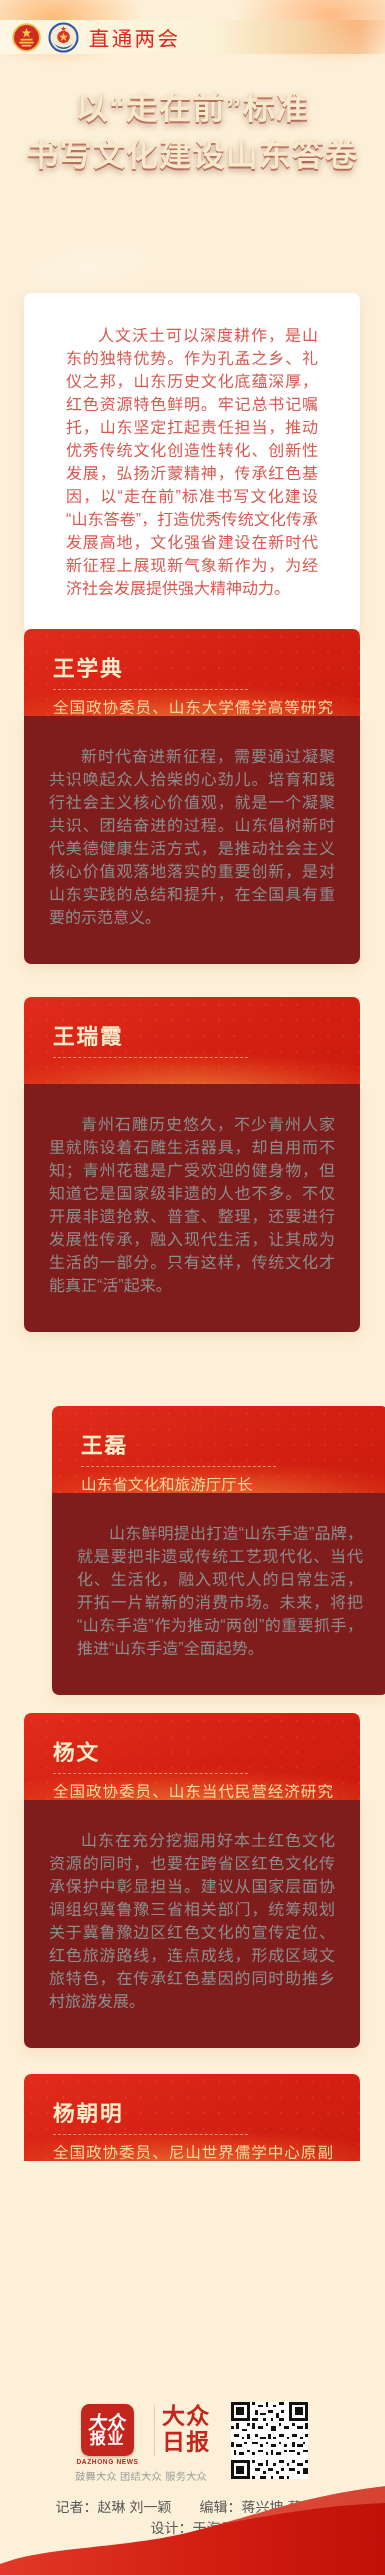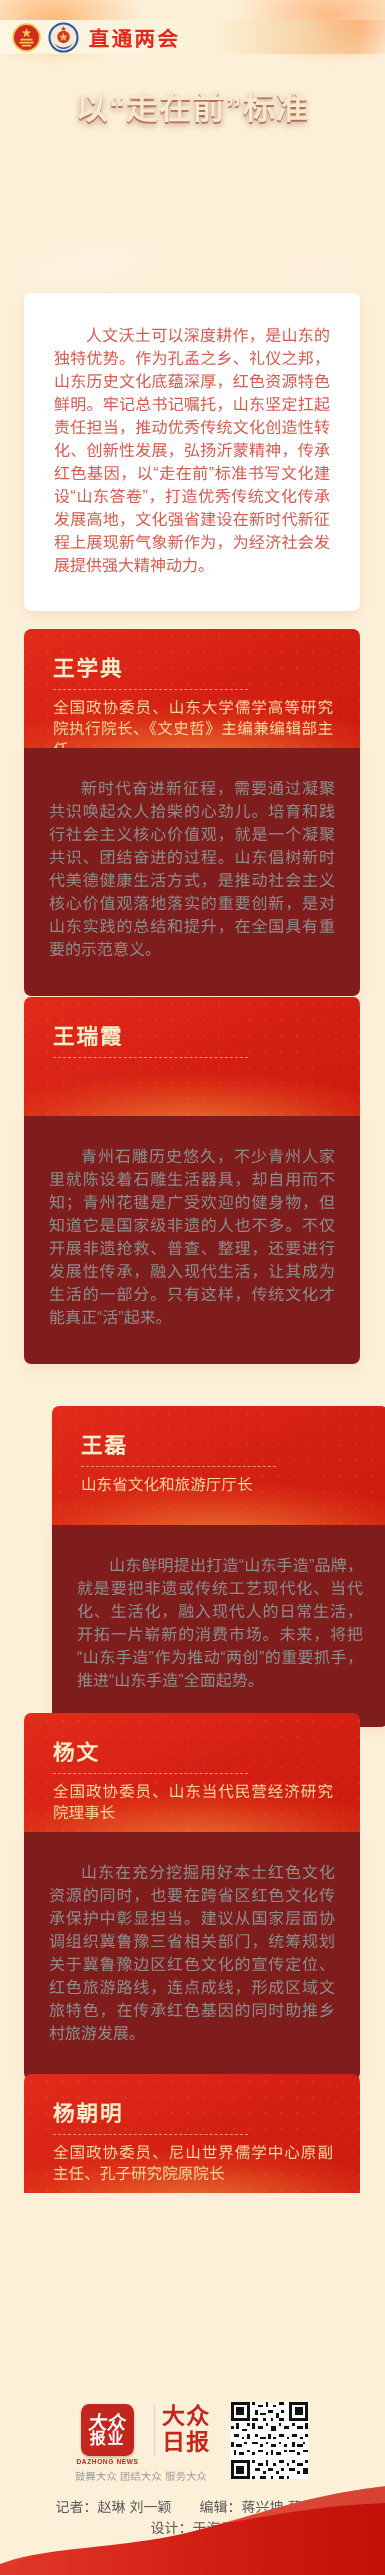--- a/index.html
+++ b/index.html
@@ -21,36 +21,36 @@
     background:radial-gradient(50% 50% at 50% 50%,rgba(255,246,232,.6),rgba(255,246,232,0) 70%);}
   .swirl-right{position:absolute;top:230px;right:-54px;width:241px;height:78px;transform:rotate(7deg);
     background:radial-gradient(50% 50% at 50% 50%,rgba(255,240,220,.5),rgba(255,240,220,0) 70%);}
 
   
   .top-band{position:absolute;top:20px;left:0;width:385px;height:34px;box-sizing:border-box;
     display:flex;align-items:center;padding-left:12px;
     background:linear-gradient(90deg,#fdf6e3 0%,#fcf2d8 55%,#f6d5a8 78%,rgba(243,158,88,.45) 93%,rgba(240,120,60,.06) 100%);}
   .emblem{flex:0 0 auto;display:block;}
   .emblem+.emblem{margin-left:7.2px;}
-  .band-label{margin-left:9.6px;font-size:20.5px;font-weight:bold;color:#e5261b;letter-spacing:2.4px;}
+  .band-label{margin-left:9.6px;font-size:20.5px;font-weight:normal;color:#e5261b;letter-spacing:2.4px;}
 
   
   .main-title{position:absolute;top:85px;left:0;width:385px;text-align:center;
     color:#f8e9cc;font-weight:bold;}
   .main-title .line{font-size:32px;line-height:47px;letter-spacing:1.2px;
     text-shadow:0 2.4px 0 rgba(146,28,8,.5),0 4.2px 6px rgba(90,12,0,.35);}
 
   
   .card{position:absolute;left:24px;width:336px;box-sizing:border-box;}
-  .intro-card{top:293px;background:#ffffff;border-radius:7.2px;padding:31px 30px 34px;
+  .intro-card{top:293px;background:#ffffff;border-radius:7.2px;padding:31px 42px 34px;
     box-shadow:0 4.8px 12px rgba(190,90,30,.10);}
   .intro-card p{margin:0;font-size:16px;line-height:23px;color:#d85a50;
     text-align:justify;text-indent:2em;}
 
-  .expert-card .hdr{height:119px;border-radius:7.2px 7.2px 0 0;box-sizing:border-box;
+  .expert-card .hdr{height:87px;border-radius:7.2px 7.2px 0 0;box-sizing:border-box;
     padding:21.7px 27px 0 29px;position:relative;overflow:hidden;
     background:
       radial-gradient(90% 58% at 50% 106%,rgba(255,176,72,.52),rgba(255,130,40,.14) 55%,rgba(255,130,40,0) 74%),
       radial-gradient(rgba(255,230,200,.09) 1px,rgba(255,230,200,0) 1.4px),
       linear-gradient(155deg,#e12c1b 0%,#d42013 55%,#cc1b0f 100%);
     background-size:auto,15.6px 15.6px,auto;}
   .hdr .name{font-size:21.7px;font-weight:bold;color:#f9ecca;letter-spacing:1.8px;}
   .hdr .dash{width:195px;height:0;border-top:1.2px dashed rgba(252,240,206,.55);margin-top:7.2px;}
   .hdr .role{margin-top:7.2px;font-size:15.6px;line-height:21px;color:#f7d7a0;text-align:justify;}
   .expert-card .bd{background:#7f1d1d;border-radius:0 0 7.2px 7.2px;padding:29px 25px 35px;
@@ -100,20 +100,21 @@
       <polygon points="26,6.5 27.2,10 30.8,10 27.9,12.2 29,15.6 26,13.5 23,15.6 24.1,12.2 21.2,10 24.8,10" fill="#d8352a"></polygon>
       <circle cx="26" cy="25" r="10.5" fill="#d8352a"></circle>
       <polygon points="26,17.5 28,23 33.5,23 29,26.4 30.8,31.8 26,28.4 21.2,31.8 23,26.4 18.5,23 24,23" fill="#f5c84c"></polygon>
       <path d="M8.5 34 A22 22 0 0 0 43.5 34 L39.5 38.5 A17 17 0 0 1 12.5 38.5 Z" fill="#2e57a6"></path>
     </svg>
     <span class="band-label">直通两会</span>
   </div>
 
   <div class="main-title">
     <div class="line">以“走在前”标准</div>
+    <div class="line">书写文化建设山东答卷</div>
   </div>
 
   <div class="card intro-card">
     <p>人文沃土可以深度耕作，是山东的独特优势。作为孔孟之乡、礼仪之邦，山东历史文化底蕴深厚，红色资源特色鲜明。牢记总书记嘱托，山东坚定扛起责任担当，推动优秀传统文化创造性转化、创新性发展，弘扬沂蒙精神，传承红色基因，以“走在前”标准书写文化建设“山东答卷”，打造优秀传统文化传承发展高地，文化强省建设在新时代新征程上展现新气象新作为，为经济社会发展提供强大精神动力。</p>
   </div>
 
   <div class="card expert-card ec1">
     <div class="hdr">
       <div class="name">王学典</div>
       <div class="dash"></div>

